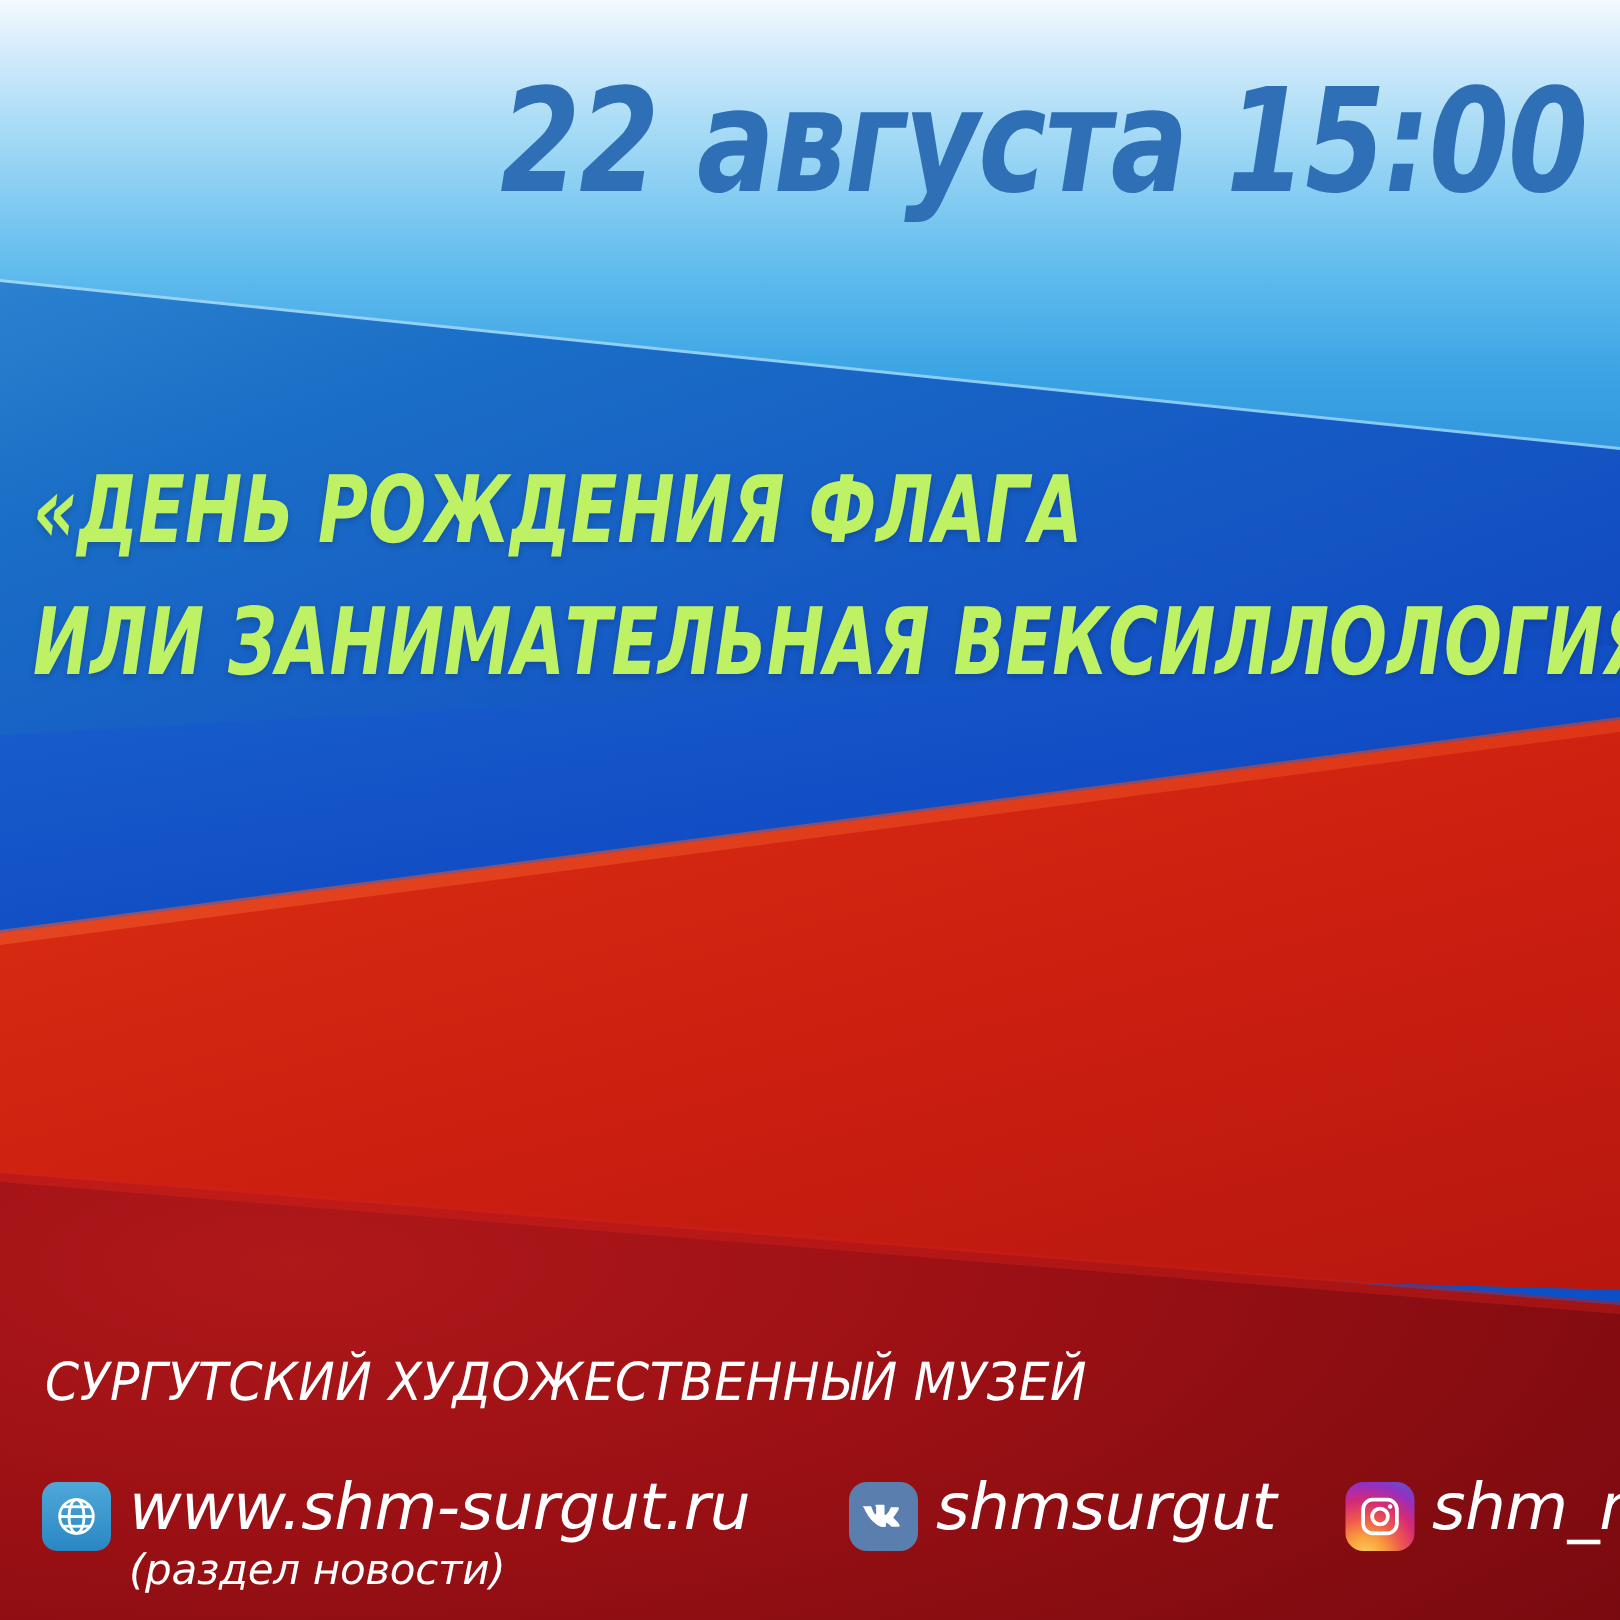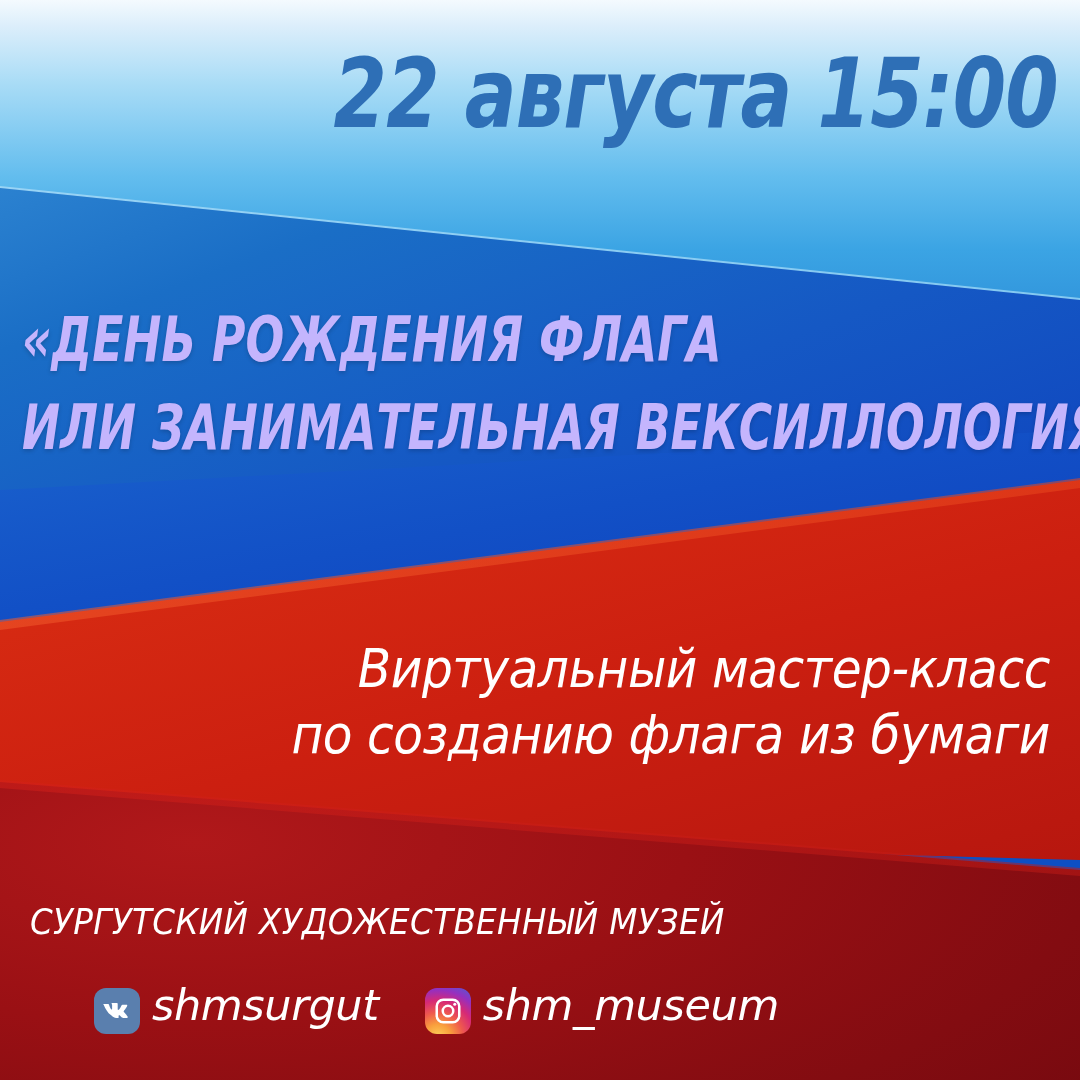--- a/index.html
+++ b/index.html
@@ -105,21 +105,21 @@
     transform: scaleX(0.80);
     transform-origin: right center;
     white-space: nowrap;
   }
 
   .title {
     position: absolute;
     left: 22px;
     right: 12px;
     top: 296px;
-    color: #c4b5fd;
+    color: #bef264;
     font-family: "DejaVu Sans", sans-serif;
     font-weight: bold;
     font-size: 62px;
     line-height: 1.42;
     letter-spacing: 0px;
     text-shadow: 0 2px 5px rgba(0,0,0,.18);
   }
   .title .tline {
     display: block;
     transform: scaleX(0.735);
@@ -227,29 +227,40 @@
     <div class="seam-dark-red"></div>
   </div>
 
   <div class="date-line">22 августа 15:00</div>
 
   <div class="title">
     <span class="tline">«ДЕНЬ РОЖДЕНИЯ ФЛАГА</span>
     <span class="tline">ИЛИ ЗАНИМАТЕЛЬНАЯ ВЕКСИЛЛОЛОГИЯ»</span>
   </div>
 
-  <div class="subtitle">
-    <span class="sline">Виртуальный мастер-класс</span>
-    <span class="sline">по созданию флага из бумаги</span>
-  </div>
 
   <div class="museum">СУРГУТСКИЙ ХУДОЖЕСТВЕННЫЙ МУЗЕЙ</div>
 
   <div class="contacts">
 
+    <div class="contact c-web">
+      <span class="icon-box icon-globe">
+        <svg width="30" height="30" viewBox="0 0 24 24" fill="none" stroke="#ffffff" stroke-width="1.5">
+          <circle cx="12" cy="12" r="9"></circle>
+          <ellipse cx="12" cy="12" rx="4" ry="9"></ellipse>
+          <line x1="3" y1="12" x2="21" y2="12"></line>
+          <line x1="4.6" y1="6.8" x2="19.4" y2="6.8"></line>
+          <line x1="4.6" y1="17.2" x2="19.4" y2="17.2"></line>
+        </svg>
+      </span>
+      <span class="c-text">
+        <span>www.shm-surgut.ru</span>
+        <span class="sub">(раздел новости)</span>
+      </span>
+    </div>
 
     <div class="contact c-vk">
       <span class="icon-box icon-vk">
         <svg width="32" height="20" viewBox="0 0 32 20">
           <path fill="#ffffff" d="M2.2 3.1h5.0c0.5 0 0.7 0.3 0.9 0.9 0.7 2.3 2.0 4.6 2.6 4.6 0.3 0 0.4-0.2 0.4-1.1V4.0c-0.1-1.0-0.6-1.1-0.6-1.5 0-0.2 0.2-0.4 0.5-0.4h5.0c0.5 0 0.7 0.3 0.7 0.9v5.3c0 0.5 0.2 0.7 0.4 0.7 0.3 0 0.6-0.2 1.2-0.8 1.3-1.4 2.2-3.6 2.2-3.6 0.2-0.4 0.5-0.8 1.0-0.8h3.9c0.8 0 1.0 0.4 0.8 1.0-0.4 1.6-3.3 5.2-3.3 5.2-0.3 0.4-0.4 0.6 0 1.1 0.2 0.3 1.1 1.1 1.7 1.8 1.1 1.2 1.9 2.2 2.1 2.9 0.2 0.7-0.1 1.1-0.8 1.1h-3.9c-0.7 0-1.1-0.4-1.9-1.2-0.7-0.7-1.3-1.4-1.9-1.4-0.4 0-0.6 0.2-0.6 1.1v1.0c0 0.4-0.2 0.6-0.9 0.6-2.0 0-4.3-0.4-6.5-2.7C6.5 11.8 4.3 7.2 3.0 4.4 2.7 3.7 2.0 3.1 2.2 3.1z"></path>
         </svg>
       </span>
       <span class="c-text">shmsurgut</span>
     </div>
 

